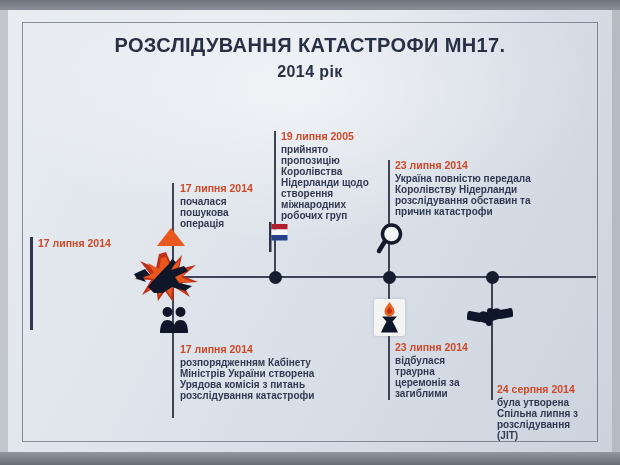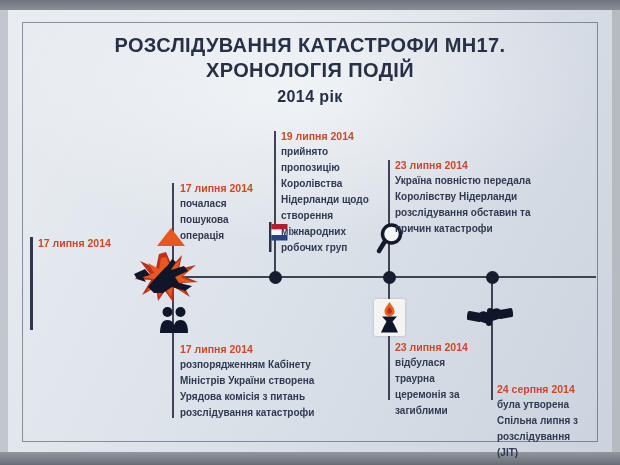--- a/index.html
+++ b/index.html
@@ -19,21 +19,21 @@
              linear-gradient(118deg,#e9edf2 0%, #dde3ea 45%, #ccd3de 100%); }
   .slide-border { left:22px; top:22px; width:576px; height:420px;
                   border:1px solid rgba(58,68,90,.55); }
 
   .title { left:30px; top:33px; width:560px; text-align:center; color:#273044;
            font-weight:700; letter-spacing:.4px; }
   .title .t1, .title .t2 { font-size:20px; line-height:25px; }
   .title .t3 { font-size:16px; line-height:20px; margin-top:4px; }
 
   .date { font-size:10.5px; font-weight:700; color:#cf4827; line-height:12px; margin-bottom:2px; }
-  .etext { font-size:10px; font-weight:700; color:#303a52; line-height:16px; }
+  .etext { font-size:10px; font-weight:700; color:#303a52; line-height:11px; }
 
   .hline { background:#3d4555; height:2px; }
   .vline { background:#3d4555; width:2px; }
   .node  { width:13px; height:13px; border-radius:50%; background:#161d2e; }
 
   .tri { width:0; height:0; border-left:14px solid transparent;
          border-right:14px solid transparent; border-bottom:18px solid #e8571e; }
 
   .candle-card { width:31px; height:37px; background:#f4f5f2; border-radius:2px;
                  box-shadow:0 0 3px rgba(120,130,150,.4); }
@@ -44,21 +44,20 @@
 <div class="abs strip-top"></div>
 <div class="abs strip-bottom"></div>
 <div class="abs strip-left"></div>
 <div class="abs strip-right"></div>
 
 <div class="abs slide"></div>
 <div class="abs slide-border"></div>
 
 <div class="abs title">
   <div class="t1">РОЗСЛІДУВАННЯ КАТАСТРОФИ МН17.</div>
-  <div class="t2">ХРОНОЛОГІЯ ПОДІЙ</div>
   <div class="t3">2014 рік</div>
 </div>
 
 <div class="abs hline" style="left:163px; top:276px; width:433px;"></div>
 
 <div class="abs vline" style="left:172px; top:183px; height:235px;"></div>
 <div class="abs vline" style="left:274px; top:131px; height:146px;"></div>
 <div class="abs vline" style="left:388px; top:160px; height:240px;"></div>
 <div class="abs vline" style="left:491px; top:277px; height:123px;"></div>
 <div class="abs" style="left:30px; top:237px; width:2.5px; height:93px; background:#2e3750;"></div>
@@ -118,21 +117,21 @@
 <div class="abs" style="left:38px; top:237px; width:118px;">
   <div class="date">17 липня 2014</div>
 </div>
 
 <div class="abs" style="left:180px; top:182px; width:80px;">
   <div class="date">17 липня 2014</div>
   <div class="etext">почалася пошукова операція</div>
 </div>
 
 <div class="abs" style="left:281px; top:130px; width:96px;">
-  <div class="date">19 липня 2014</div>
+  <div class="date">19 липня 2005</div>
   <div class="etext">прийнято пропозицію Королівства Нідерланди щодо створення міжнародних робочих груп</div>
 </div>
 
 <div class="abs" style="left:395px; top:159px; width:172px;">
   <div class="date">23 липня 2014</div>
   <div class="etext">Україна повністю передала Королівству Нідерланди розслідування обставин та причин катастрофи</div>
 </div>
 
 <div class="abs" style="left:180px; top:343px; width:135px;">
   <div class="date">17 липня 2014</div>

